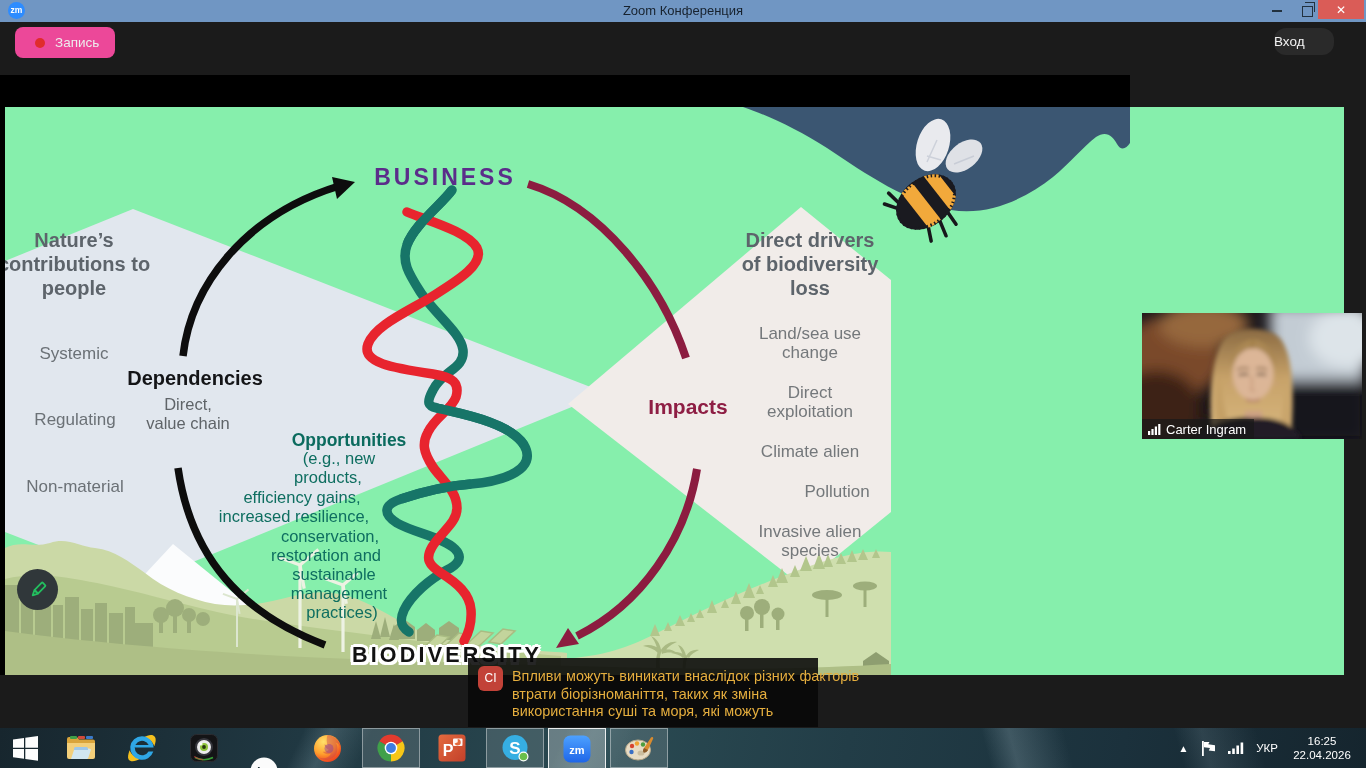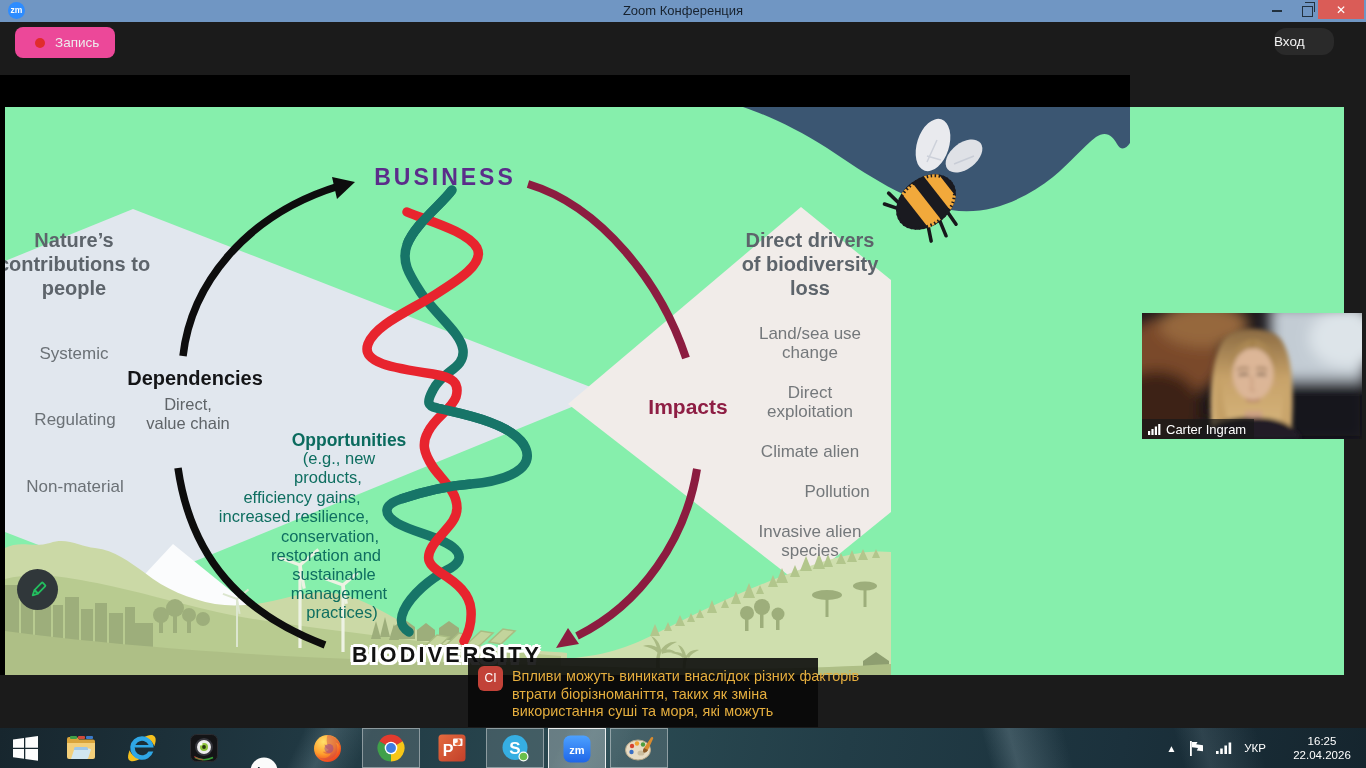--- a/index.html
+++ b/index.html
@@ -64,21 +64,21 @@
      background:linear-gradient(100deg,#17262e 0%,#203842 22%,#2a4a52 45%,#223d47 62%,#1b313c 82%,#15252e 100%);}
   #taskbar:before{content:"";position:absolute;left:0;top:0;width:100%;height:100%;
      background:
        linear-gradient(115deg,transparent 22%,rgba(190,220,230,0.18) 24%,transparent 27%,transparent 41%,rgba(170,210,220,0.10) 43%,transparent 46%),
        linear-gradient(75deg,transparent 72%,rgba(200,225,235,0.20) 74%,transparent 78%,transparent 86%,rgba(200,225,235,0.12) 88%,transparent 92%);}
   .tb-btn{top:0;height:40px;display:flex;align-items:center;justify-content:center;}
   .tb-open{background:rgba(255,255,255,0.13);border:1px solid rgba(255,255,255,0.40);box-sizing:border-box;}
   .tb-active{background:rgba(255,255,255,0.30);border:1px solid rgba(255,255,255,0.85);}
   #tray{top:0;height:40px;right:0;display:flex;align-items:center;color:#fff;}
   #tray-arrow{color:#fff;font-size:10px;margin-right:14px;}
-  #tray-lang{font-size:11.5px;margin:0 24px 0 12px;}
+  #tray-lang{font-size:11.5px;margin:0 12px 0 12px;}
   #tray-clock{font-size:11.5px;line-height:14.5px;text-align:center;margin-right:12px;width:64px;}
 </style>
 </head>
 <body>
 
 <div id="titlebar" class="abs">
   <div id="zm-badge" class="abs">zm</div>
   <div id="win-title" class="abs">Zoom Конференция</div>
   <div id="btn-min" class="abs cap-btn">
       <span></span>

